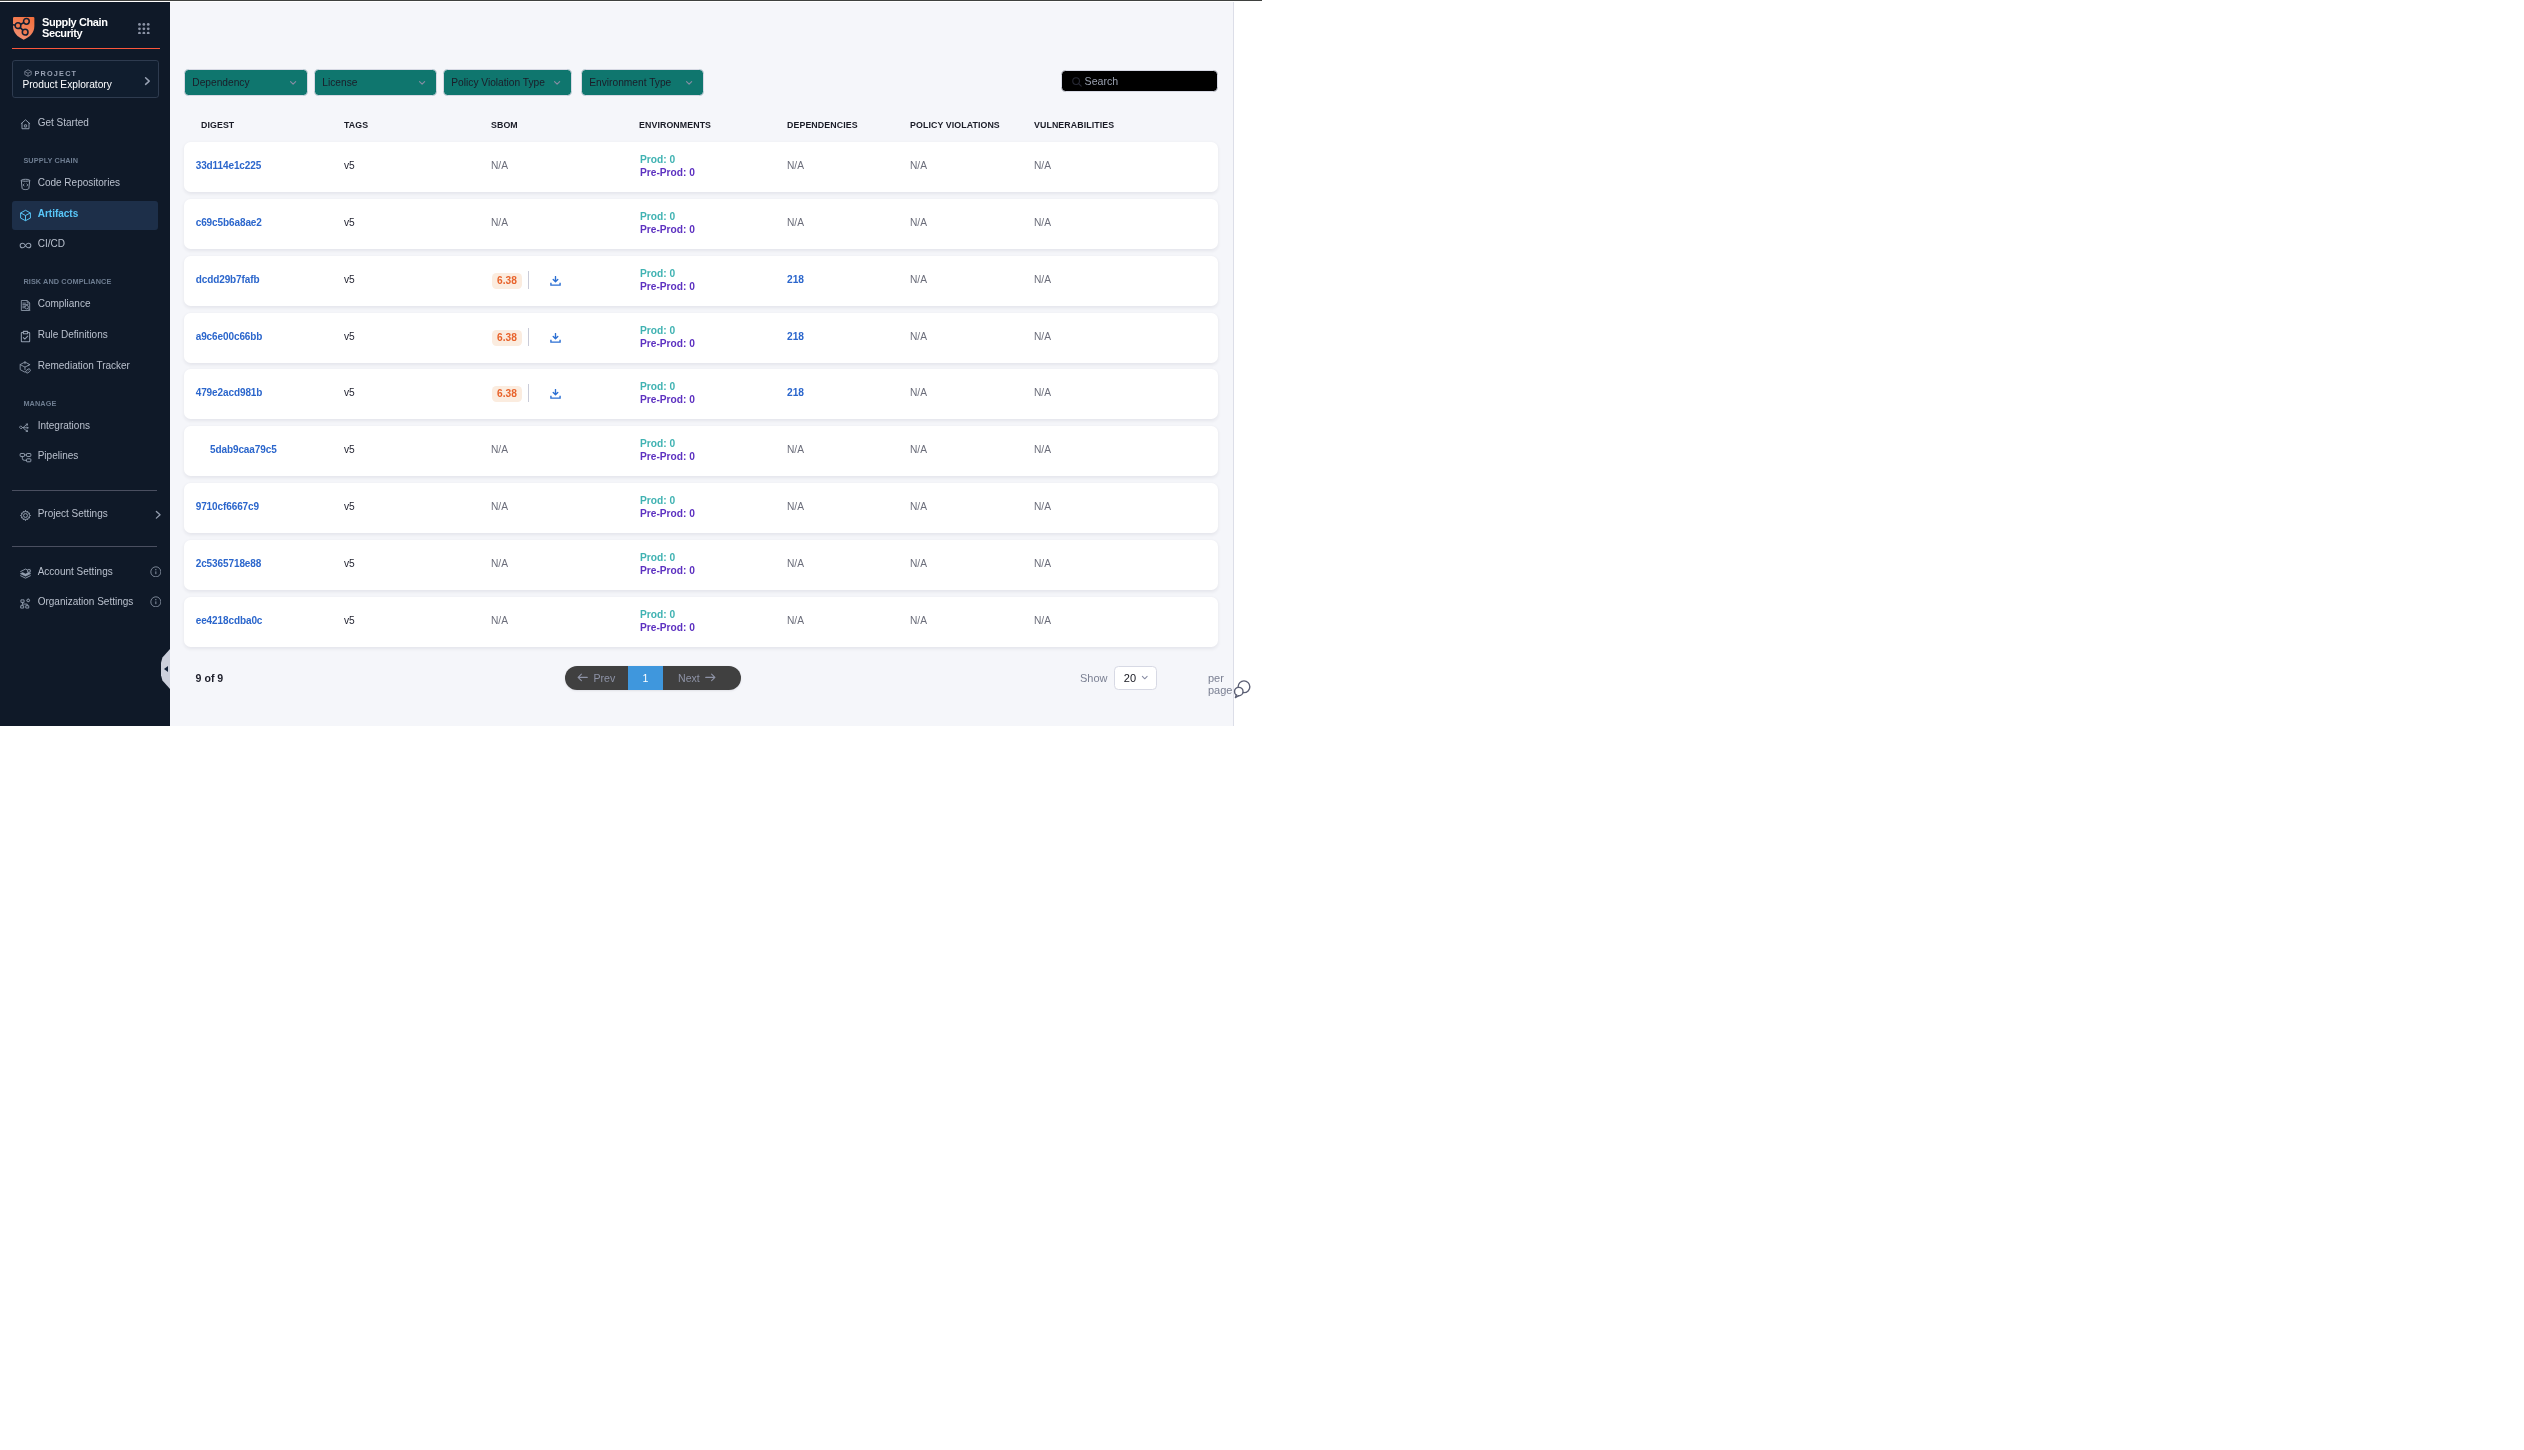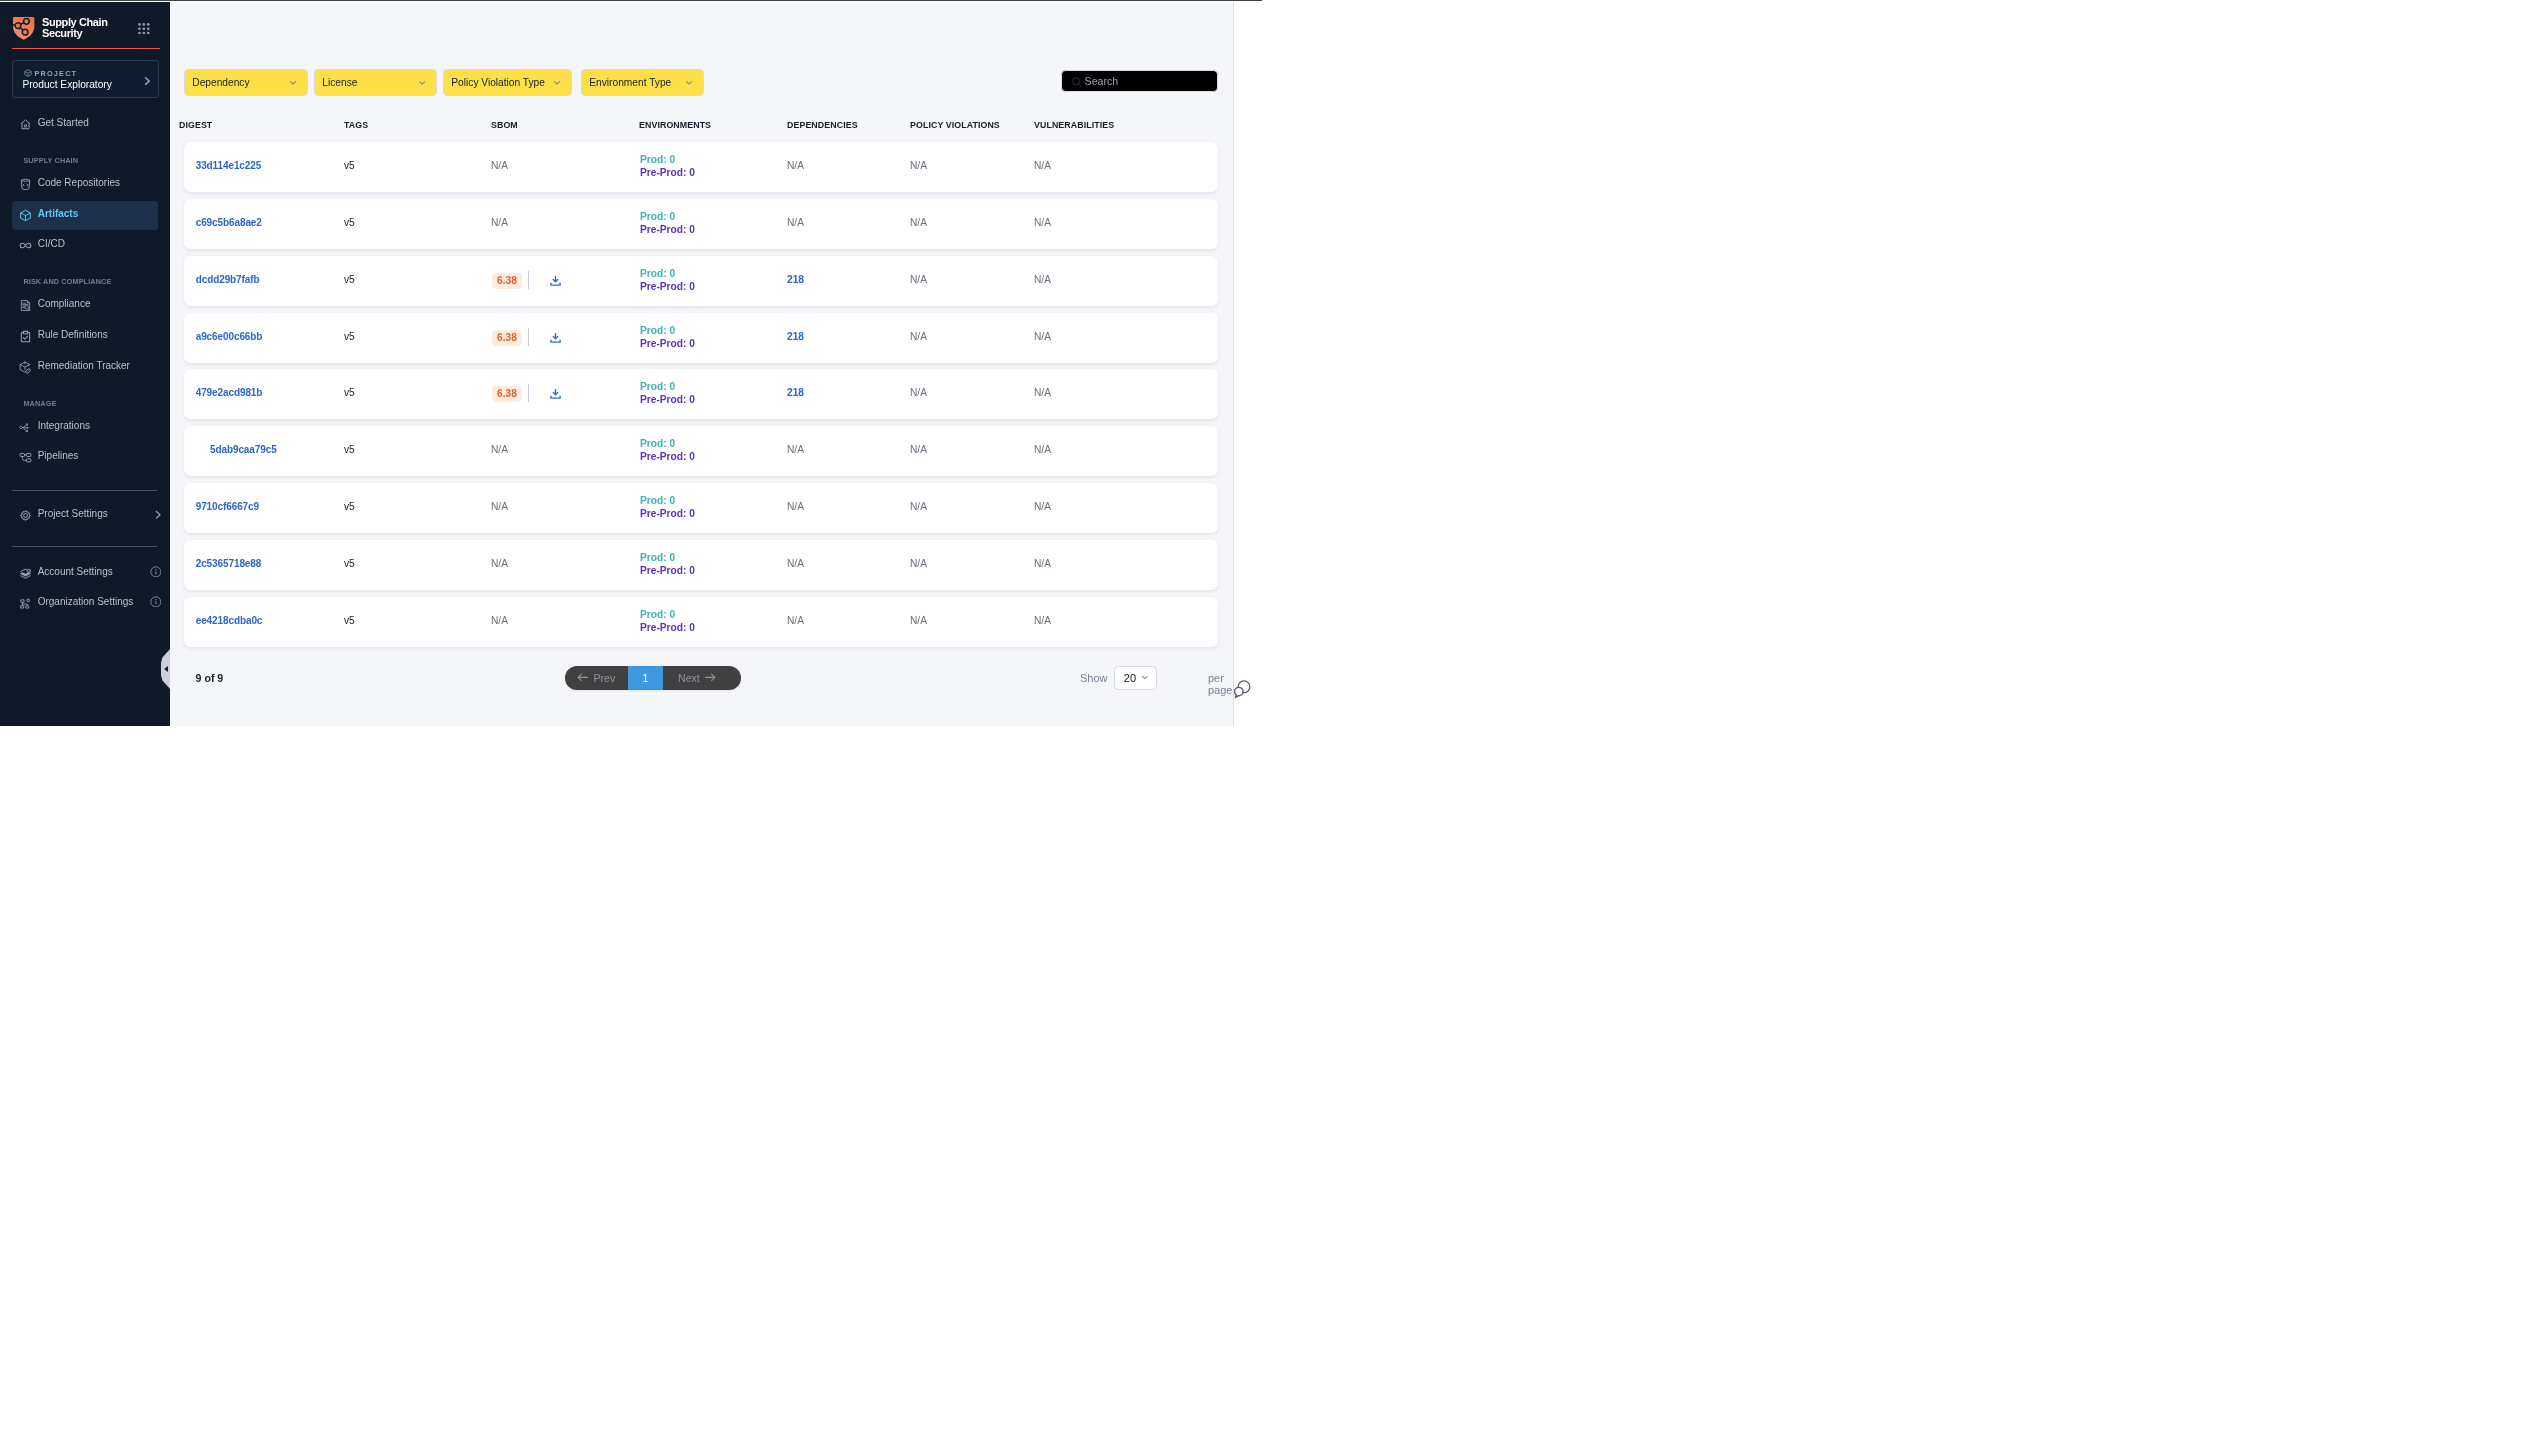--- a/index.html
+++ b/index.html
@@ -28,21 +28,21 @@
 #sbbottom { position:absolute; left:0; top:630px; width:170px; height:94px; background:#101f33; box-shadow:0 -2.2px 3.7px rgba(0,0,0,0.35); }
 #avatar { position:absolute; left:5.8px; top:5.8px; width:18px; height:18px; border-radius:50%; background:#4bb254; color:#fff; font-size:9.5px; font-weight:bold; text-align:center; line-height:18px; }
 #handle { position:absolute; left:161px; top:647px; width:9.5px; height:41px; background:#ccd0dc; clip-path:polygon(100% 0, 100% 100%, 15% 78%, 0 65%, 0 35%, 15% 22%); }
 #handle .tri { position:absolute; left:2.6px; top:17.5px; width:0; height:0; border-top:3.3px solid transparent; border-bottom:3.3px solid transparent; border-right:4.7px solid #13223a; }
 
 #main { position:absolute; left:170px; top:1.5px; width:1064px; height:724px; background:#f5f6fa; border-right:0.7px solid #dcdee8; }
 #pagehead { position:absolute; left:0; top:0; width:1063px; height:52px; background:#fff; border-bottom:0.7px solid #dcdee8; }
 #breadcrumb { position:absolute; left:17px; top:10.2px; font-size:9.5px; color:#2e6bd3; }
 #breadcrumb .sep { color:#9b9daf; margin:0 5.1px; font-family:"Liberation Sans"; }
 #pagetitle { position:absolute; left:17px; top:27px; font-size:14.6px; font-weight:bold; color:#121826; letter-spacing:0.4px; }
-.filterbox { position:absolute; top:67px; height:27px; background:#fde047; border:0.7px solid #d7d9e4; border-radius:4.4px; font-size:10.2px; color:#1b1c28; }
+.filterbox { position:absolute; top:67px; height:27px; background:#0f766e; border:0.7px solid #d7d9e4; border-radius:4.4px; font-size:10.2px; color:#1b1c28; }
 .filterbox .ftext { position:absolute; left:7.3px; top:7px; white-space:nowrap; }
 .filterbox .fchev { position:absolute; right:8.8px; top:8.8px; color:#888da4; }
 #searchbox { position:absolute; left:891px; top:68px; width:157px; height:22.6px; background:#000000; border:0.7px solid #d7d9e4; border-radius:4.4px; }
 #searchbox .sicon { position:absolute; left:8.8px; top:5.1px; color:#272935; }
 #searchbox .stext { position:absolute; left:22.6px; top:4.4px; font-size:10.6px; color:#99a0af; }
 
 .th { position:absolute; top:118px; font-size:8.8px; font-weight:bold; color:#191b26; letter-spacing:0.1px; white-space:nowrap; }
 .row { position:absolute; left:14px; width:1034px; height:50px; background:#fff; border-radius:6.6px; box-shadow:0 1.5px 3.7px rgba(40,41,61,0.08); }
 .cell { position:absolute; font-size:10.2px; white-space:nowrap; }
 .digest { color:#2b66cc; font-weight:bold; top:18px; left:11.7px; letter-spacing:-0.1px; font-size:10px; }
@@ -258,21 +258,21 @@
       </svg>
     </div>
   <div id="searchbox">
     <svg class="sicon" width="12.4" height="12.4" viewBox="0 0 17 17" fill="none" stroke="currentColor" stroke-width="1.5" stroke-linecap="round">
         <circle cx="7" cy="7" r="4.6"></circle>
         <path d="M10.4 10.4 L14 14"></path>
       </svg>
     <div class="stext">Search</div>
   </div>
 
-  <div class="th" style="left:9px;">DIGEST</div>
+  <div class="th" style="left:31px;">DIGEST</div>
   <div class="th" style="left:174px;">TAGS</div>
   <div class="th" style="left:321px;">SBOM</div>
   <div class="th" style="left:469px;">ENVIRONMENTS</div>
   <div class="th" style="left:617px;">DEPENDENCIES</div>
   <div class="th" style="left:740px;">POLICY VIOLATIONS</div>
   <div class="th" style="left:864px;">VULNERABILITIES</div>
 
   <div id="rows">
       <div class="row" style="top:140px;">
     <div class="cell digest" style="left:11.7px;">33d114e1c225</div>

